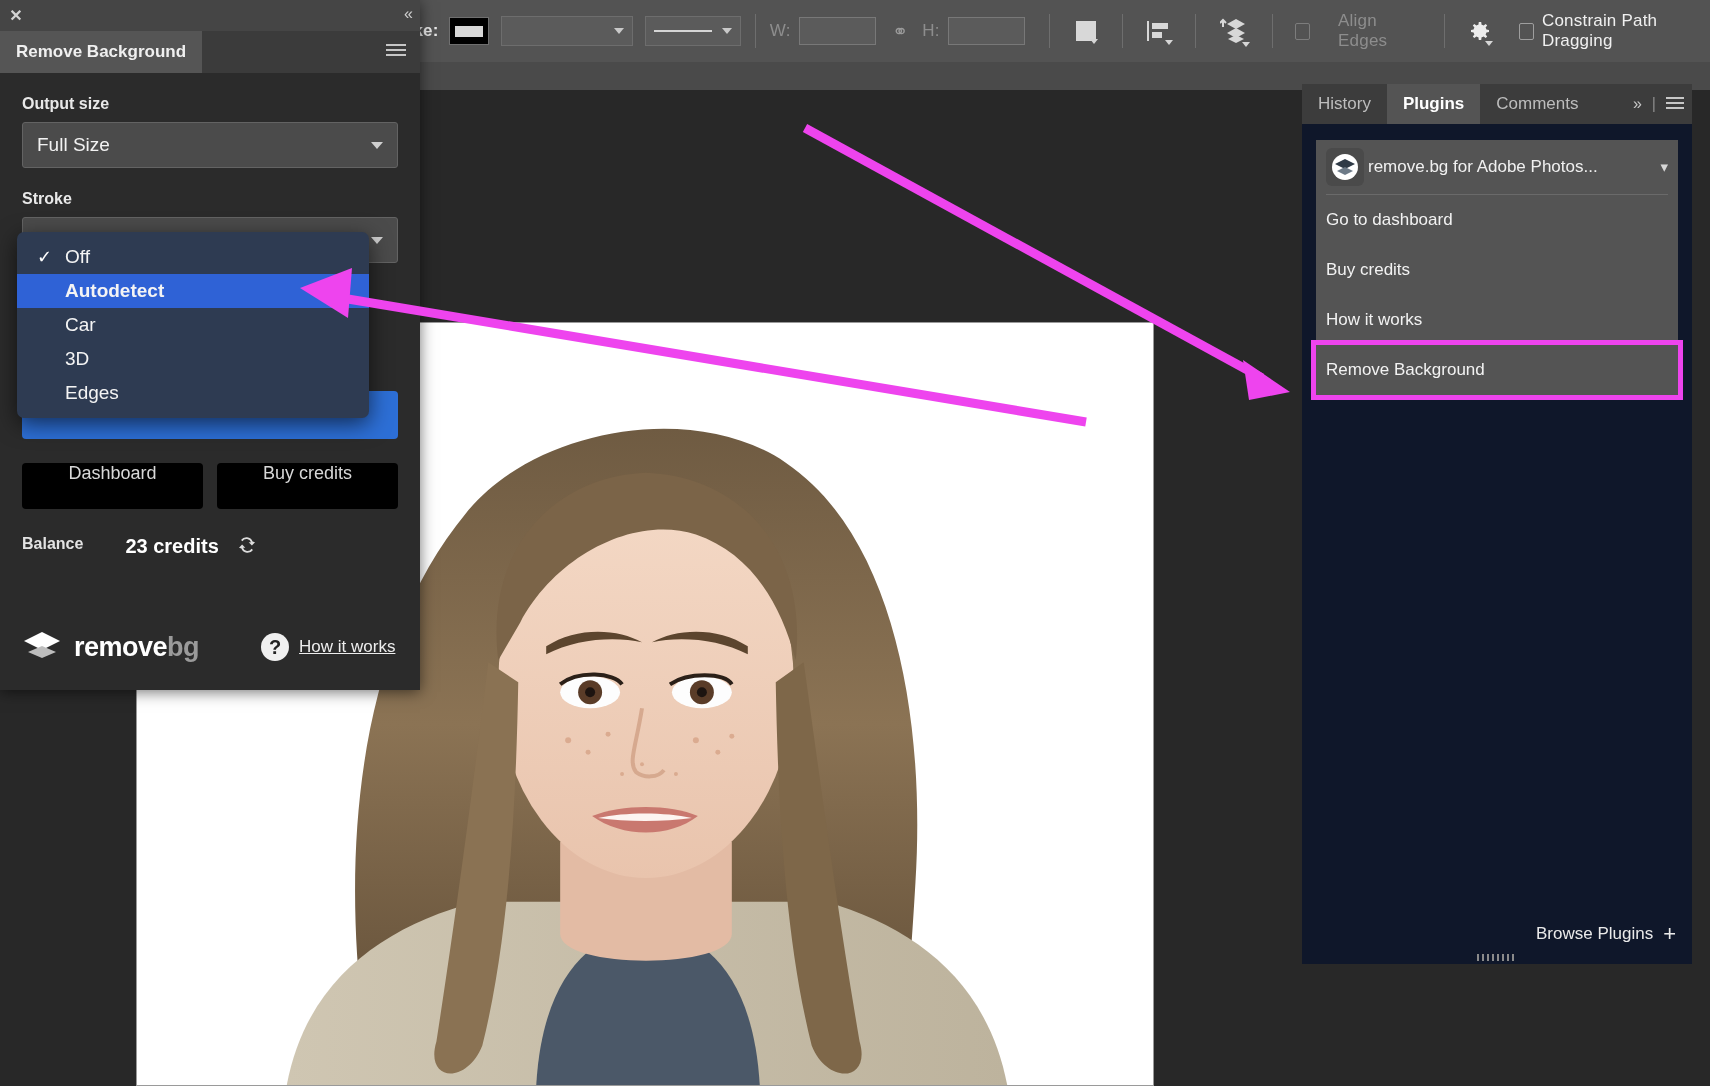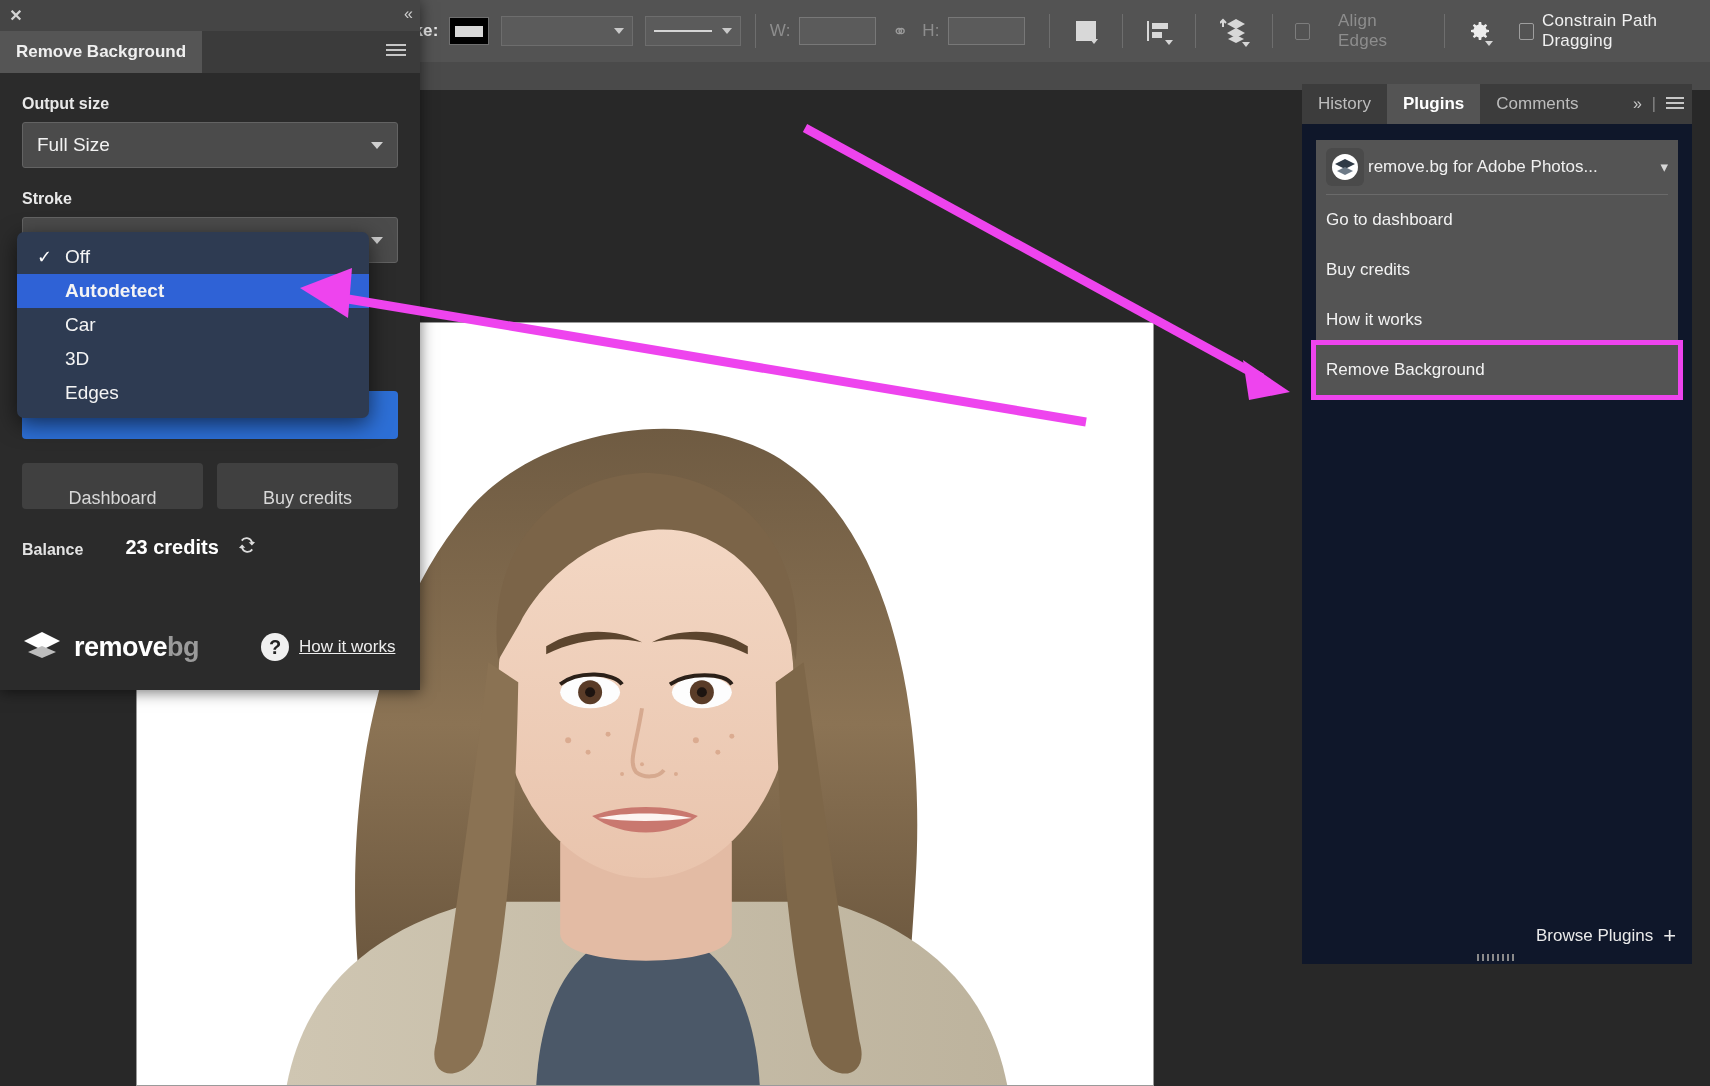--- a/index.html
+++ b/index.html
@@ -73,23 +73,23 @@
     display: flex; align-items: center; padding: 0 14px; color: #f2f2f2; font-size: 19px;
     justify-content: space-between;
   }
   .sel-chev { width: 0;height:0;border-left:6px solid transparent;border-right:6px solid transparent;border-top:7px solid #cfcfcf; }
 
   .primary-btn {
     position:absolute; left: 22px; top: 318px; width: 376px; height: 48px;
     background: #2d6fd6; border-radius: 4px;
   }
   .pair-row { position:absolute; left:22px; top: 390px; width: 376px; display:flex; gap: 14px; }
-  .ghost-btn { flex:1; height: 46px; background:#404040; border-radius:4px; color:#d8d8d8;
-               font-size: 18px; display:flex; align-items:flex-end; justify-content:center; }
-  .balance-row { position:absolute; left: 22px; top: 462px; display:flex; align-items:flex-end; gap: 42px; }
+  .ghost-btn { flex:1; height: 46px; background:#000000; border-radius:4px; color:#d8d8d8;
+               font-size: 18px; display:flex; align-items:flex-start; justify-content:center; }
+  .balance-row { position:absolute; left: 22px; top: 462px; display:flex; align-items:flex-start; gap: 42px; }
   .balance-row .k { color:#e3e3e3; font-size:16px; font-weight:bold; }
   .balance-row .v { color:#ffffff; font-size:20px; font-weight:bold; }
 
   .panel-footer { position:absolute; left: 0; bottom: 26px; width: 420px;
                   display:flex; align-items:center; padding: 0 22px; }
   .rbg-logo { display:flex; align-items:center; gap: 12px; }
   .rbg-word { font-size: 27px; font-weight: bold; letter-spacing:-.5px; }
   .rbg-word .w { color:#ffffff; }
   .rbg-word .g { color:#9a9a9a; }
   .howit { display:flex; align-items:center; gap:10px; margin-left: 62px; }
@@ -122,21 +122,21 @@
   .dock-card { margin: 16px 14px 0 14px; background: #545454; }
   .dock-head { display:flex; align-items:center; height: 54px; padding: 0 10px; gap: 4px; }
   .plug-icon { width: 38px; height: 38px; background:#4a4a4a; border-radius: 6px;
                display:flex; align-items:center; justify-content:center; }
   .plug-title { color:#f0f0f0; font-size: 17px; flex: 1; white-space: nowrap; overflow:hidden; }
   .dock-sep { height:1px; background:#6a6a6a; margin: 0 10px; }
   .dock-item { height: 50px; display:flex; align-items:center; padding: 0 10px;
                color:#f2f2f2; font-size:17px; }
   .dock-item.highlight { outline: 5px solid #ee44ee; background: #545454; }
   .dock-bottom { position:absolute; left:0; bottom: 0; width: 390px; height: 62px;
-                 border-top: 6px solid #0f172a; display:flex; align-items:center; justify-content:flex-end;
+                 border-top: 1px solid #0f172a; display:flex; align-items:center; justify-content:flex-end;
                  padding-right: 16px; gap: 10px; color:#eaeaea; font-size:17px; }
   .grip { position:absolute; left: 50%; transform: translateX(-50%); bottom: 3px; width: 40px; height: 7px;
           background: repeating-linear-gradient(90deg, #8a8a8a 0 2px, transparent 2px 5px); }
 
   
   .anno { position:absolute; left:0; top:0; width:1710px; height:1086px; pointer-events:none; z-index: 60; }
 </style>
 </head>
 <body>
 

